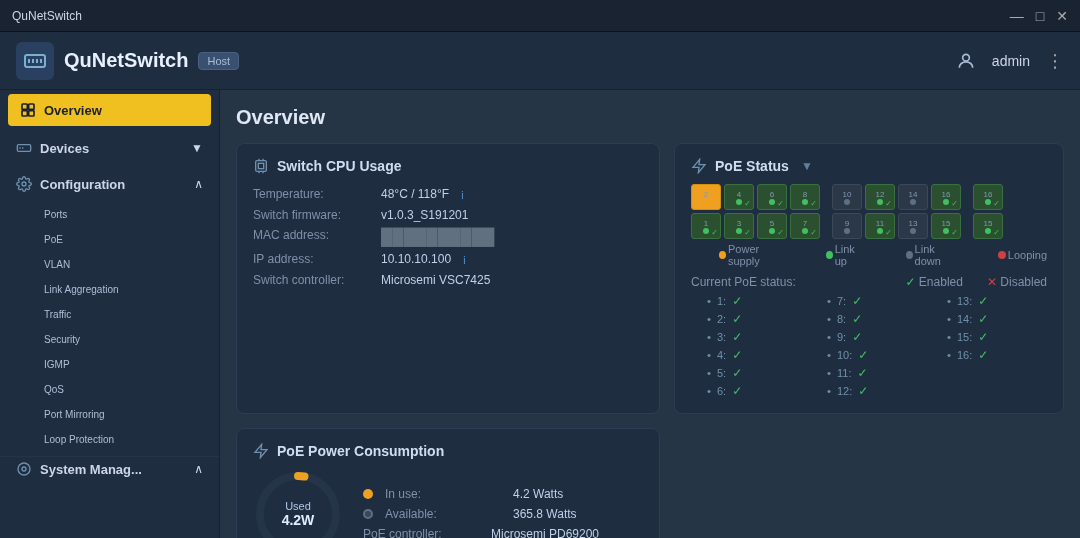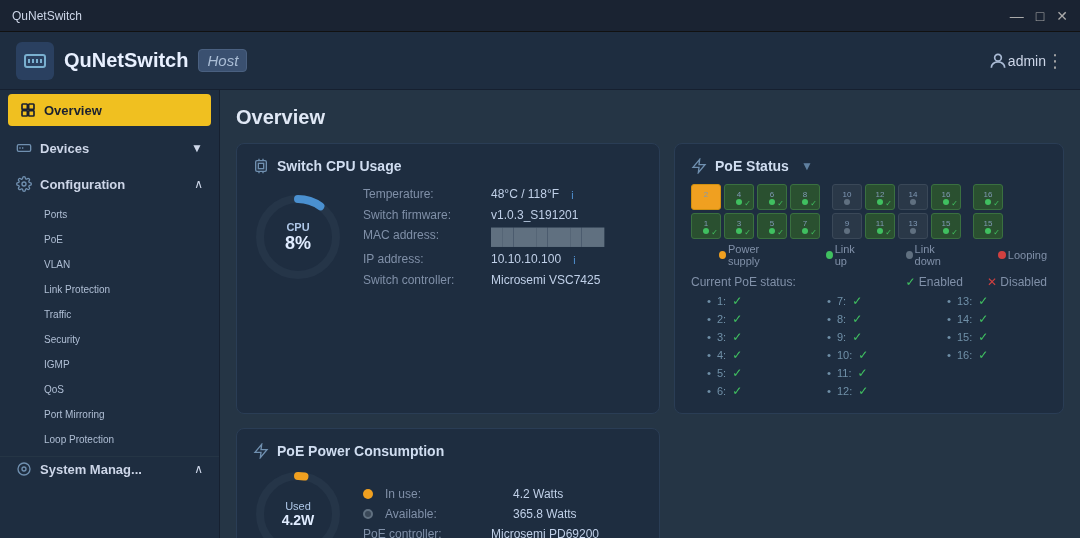--- a/index.html
+++ b/index.html
@@ -9,22 +9,22 @@
     .titlebar { background: #1a2332; height: 32px; display: flex; align-items: center; padding: 0 12px; border-bottom: 1px solid #111; }
     .titlebar-title { color: #cdd6e8; font-size: 12px; flex: 1; }
     .titlebar-controls { display: flex; gap: 12px; align-items: center; }
     .titlebar-btn { color: #aaa; font-size: 14px; cursor: pointer; background: none; border: none; }
 
     
     .app-header { background: #1e2d40; height: 58px; display: flex; align-items: center; padding: 0 16px; border-bottom: 1px solid #162030; }
     .app-logo { width: 38px; height: 38px; background: #2a4060; border-radius: 6px; display: flex; align-items: center; justify-content: center; margin-right: 10px; }
     .app-logo svg { width: 24px; height: 24px; }
     .app-name { font-size: 20px; font-weight: 700; color: #e8f0ff; margin-right: 10px; }
-    .app-badge { background: #3a5070; color: #aabdd5; font-size: 15px; padding: 2px 8px; border-radius: 4px; border: 1px solid #4a6080; font-style: italic; }
-    .header-right { margin-left: auto; display: flex; align-items: center; }
+    .app-badge { background: #3a5070; color: #aabdd5; font-size: 11px; padding: 2px 8px; border-radius: 4px; border: 1px solid #4a6080; }
+    .header-right { margin-left: auto; display: flex; align-items: center; gap: 16px; }
     .admin-name { color: #cdd6e8; font-size: 14px; }
     .header-menu-btn { color: #aaa; font-size: 18px; cursor: pointer; background: none; border: none; }
 
     
     .layout { display: flex; height: calc(538px - 32px - 58px); }
 
     
     .sidebar { width: 220px; background: #1e2d40; border-right: 1px solid #162030; overflow-y: auto; flex-shrink: 0; }
     .sidebar-item { display: flex; align-items: center; padding: 10px 16px; cursor: pointer; color: #cdd6e8; gap: 8px; }
     .sidebar-item.active { background: #f0c020; color: #1a2030; border-radius: 4px; margin: 4px 8px; padding: 8px 12px; font-weight: 700; }
@@ -155,21 +155,21 @@
           <path d="M19.4 15a1.65 1.65 0 0 0 .33 1.82l.06.06a2 2 0 0 1-2.83 2.83l-.06-.06a1.65 1.65 0 0 0-1.82-.33 1.65 1.65 0 0 0-1 1.51V21a2 2 0 0 1-4 0v-.09A1.65 1.65 0 0 0 9 19.4a1.65 1.65 0 0 0-1.82.33l-.06.06a2 2 0 0 1-2.83-2.83l.06-.06A1.65 1.65 0 0 0 4.68 15a1.65 1.65 0 0 0-1.51-1H3a2 2 0 0 1 0-4h.09A1.65 1.65 0 0 0 4.6 9a1.65 1.65 0 0 0-.33-1.82l-.06-.06a2 2 0 0 1 2.83-2.83l.06.06A1.65 1.65 0 0 0 9 4.68a1.65 1.65 0 0 0 1-1.51V3a2 2 0 0 1 4 0v.09a1.65 1.65 0 0 0 1 1.51 1.65 1.65 0 0 0 1.82-.33l.06-.06a2 2 0 0 1 2.83 2.83l-.06.06A1.65 1.65 0 0 0 19.4 9a1.65 1.65 0 0 0 1.51 1H21a2 2 0 0 1 0 4h-.09a1.65 1.65 0 0 0-1.51 1z"></path>
       </svg>
       <span class="item-label">Configuration</span>
       <span class="chevron">∧</span>
     </div>
 
     <div class="sidebar-sub">
       <div class="sidebar-sub-item">Ports</div>
       <div class="sidebar-sub-item">PoE</div>
       <div class="sidebar-sub-item">VLAN</div>
-      <div class="sidebar-sub-item">Link Protection</div>
+      <div class="sidebar-sub-item">Link Aggregation</div>
       <div class="sidebar-sub-item">Traffic</div>
       <div class="sidebar-sub-item">Security</div>
       <div class="sidebar-sub-item">IGMP</div>
       <div class="sidebar-sub-item">QoS</div>
       <div class="sidebar-sub-item">Port Mirroring</div>
       <div class="sidebar-sub-item">Loop Protection</div>
     </div>
 
     <div class="sidebar-item sidebar-section">
       <svg width="16" height="16" viewBox="0 0 24 24" fill="none" stroke="#7090b0" stroke-width="2">
@@ -192,30 +192,20 @@
             <rect x="4" y="4" width="16" height="16" rx="2"></rect>
             <rect x="8" y="8" width="8" height="8"></rect>
             <line x1="9" y1="1" x2="9" y2="4"></line>
               <line x1="15" y1="1" x2="15" y2="4"></line>
             <line x1="9" y1="20" x2="9" y2="23"></line>
               <line x1="15" y1="20" x2="15" y2="23"></line>
           </svg>
           <span class="card-header-title">Switch CPU Usage</span>
         </div>
         <div class="cpu-body">
-          <div class="cpu-gauge">
-            <svg viewBox="0 0 90 90">
-              <circle cx="45" cy="45" r="38" fill="none" stroke="#253548" stroke-width="8"></circle>
-              <circle cx="45" cy="45" r="38" fill="none" stroke="#4a90d0" stroke-width="8" stroke-dasharray="23.9 215" stroke-dashoffset="0" transform="rotate(-90 45 45)" stroke-linecap="round"></circle>
-            </svg>
-            <div class="cpu-label">
-              <div class="cpu-text">CPU</div>
-              <div class="cpu-pct">8%</div>
-            </div>
-          </div>
           <div class="info-table">
             <div class="info-row">
               <span class="info-label">Temperature:</span>
               <span class="info-value">48°C / 118°F</span>
               <span class="info-icon">ℹ</span>
             </div>
             <div class="info-row">
               <span class="info-label">Switch firmware:</span>
               <span class="info-value">v1.0.3_S191201</span>
             </div>

